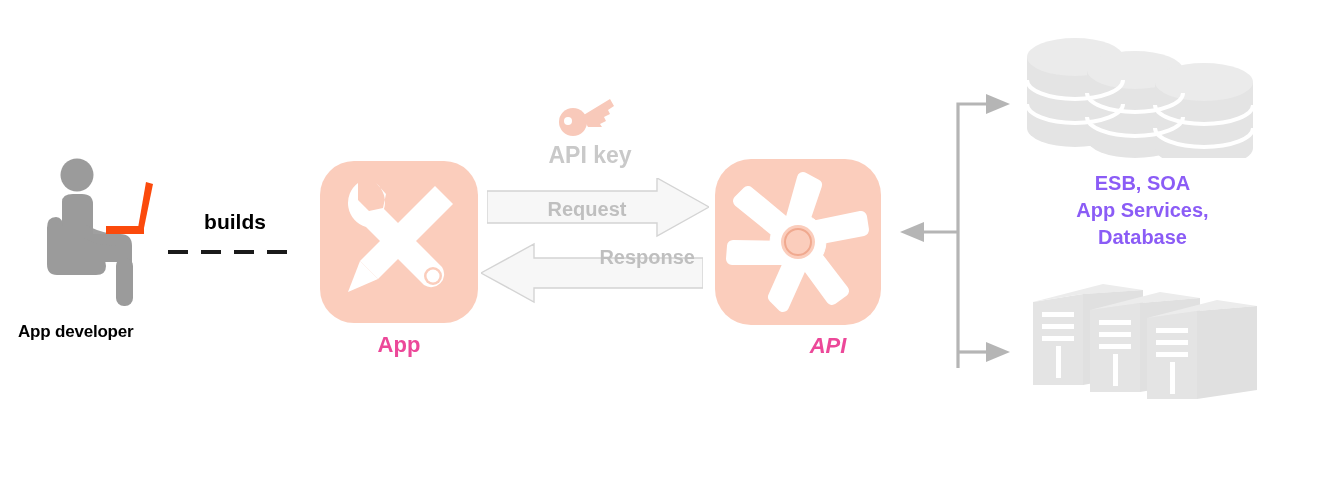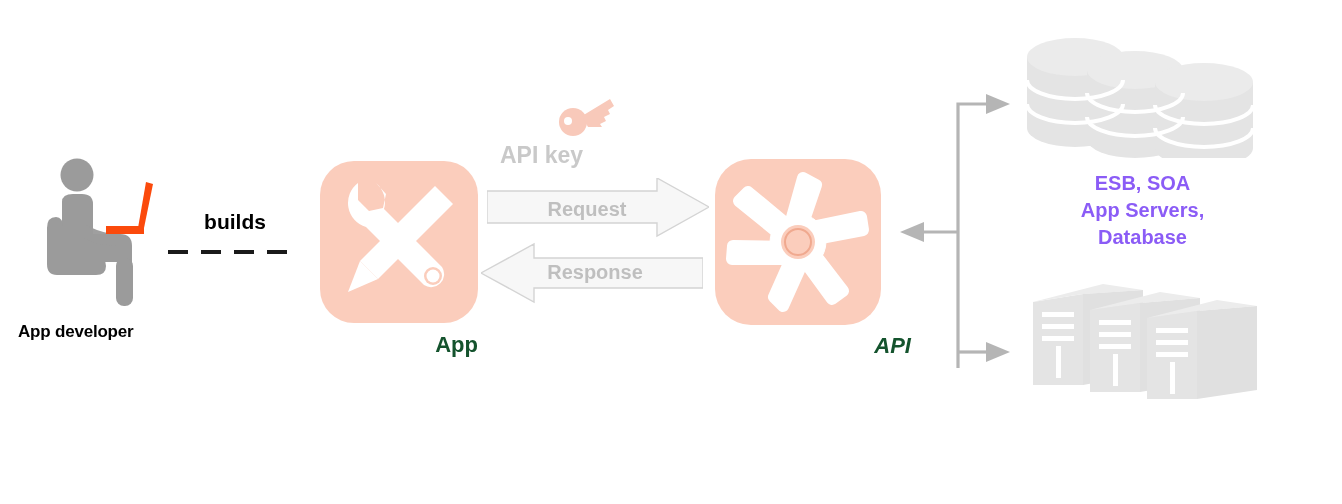--- a/index.html
+++ b/index.html
@@ -40,42 +40,43 @@
 
   
   .product-box {
     width: 158px; height: 162px;
     background: #FBCDBC;
     border-radius: 34px;
   }
   #app-box { left: 320px; top: 161px; }
   #api-box { left: 715px; top: 159px; width: 166px; height: 166px; border-radius: 36px; }
   .box-label {
-    font-size: 22px; font-weight: bold; color: #14532d;
-    text-align: right;
+    font-size: 22px; font-weight: bold; color: #ec4899;
+    text-align: center;
   }
   #app-label { left: 320px; top: 332px; width: 158px; }
   #api-label { left: 745px; top: 333px; width: 166px; font-style: italic; }
 
   
   #api-key-icon { left: 558px; top: 96px; width: 56px; height: 42px; }
   #api-key-label {
     left: 500px; top: 142px; width: 180px;
+    text-align: center;
     font-size: 23px; font-weight: bold; color: #C9C9C9;
   }
 
   
   #request-arrow { left: 487px; top: 178px; width: 222px; height: 60px; }
   #response-arrow { left: 481px; top: 242px; width: 222px; height: 62px; }
   .flow-text {
     font-size: 20px; font-weight: bold; color: #BFBFBF;
     text-align: center;
   }
   #request-text { left: 487px; top: 198px; width: 200px; }
-  #response-text { left: 495px; top: 261px; width: 200px; }
+  #response-text { left: 495px; top: 246px; width: 200px; text-align: right; }
 
   
   #backend-connector { left: 888px; top: 88px; width: 130px; height: 280px; }
 
   
   #database-stack { left: 1023px; top: 36px; width: 240px; height: 122px; }
   #database-label {
     left: 1000px; top: 170px; width: 285px;
     text-align: center; line-height: 27px;
     font-size: 20px; font-weight: bold; color: #8b5cf6;
@@ -228,21 +229,21 @@
         <path d="M4 68 A48 19 0 0 0 100 68"></path>
         <path d="M64 57 A48 19 0 0 0 160 57"></path>
         <path d="M64 81 A48 19 0 0 0 160 81"></path>
         <path d="M132 69 A49 19 0 0 0 230 69"></path>
         <path d="M132 92 A49 19 0 0 0 230 92"></path>
       </g>
     </svg>
   </div>
   <div class="abs" id="database-label">
     <div>ESB, SOA</div>
-    <div>App Servers,</div>
+    <div>App Services,</div>
     <div>Database</div>
   </div>
 
   <div class="abs" id="server-rack">
     <svg width="236" height="117" viewBox="0 0 236 117" xmlns="http://www.w3.org/2000/svg">
 
       <g>
         <path d="M8 20 L8 103 L58 103 L58 12 Z" fill="#E4E4E4"></path>
         <path d="M8 20 L78 2 L118 8 L58 12 Z" fill="#ECECEC"></path>
         <path d="M58 12 L118 8 L118 92 L58 103 Z" fill="#E0E0E0"></path>

